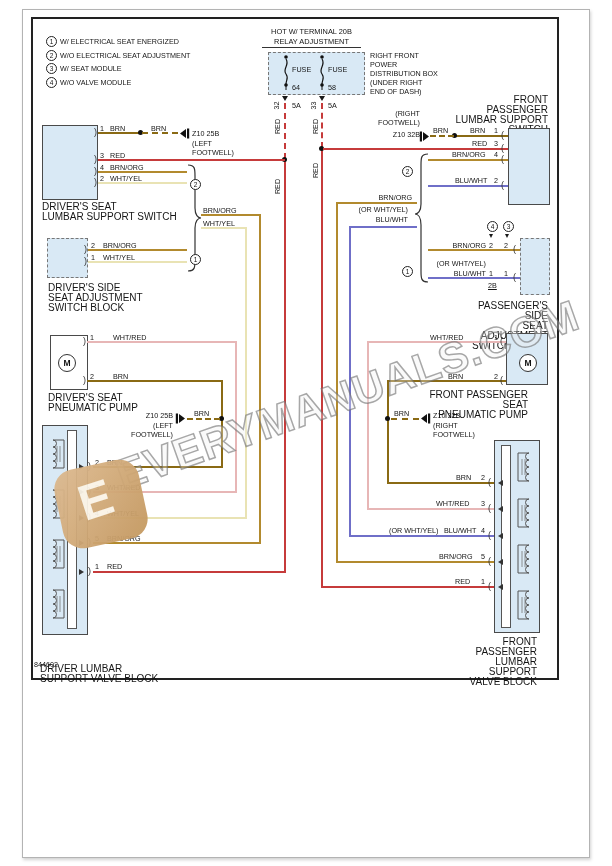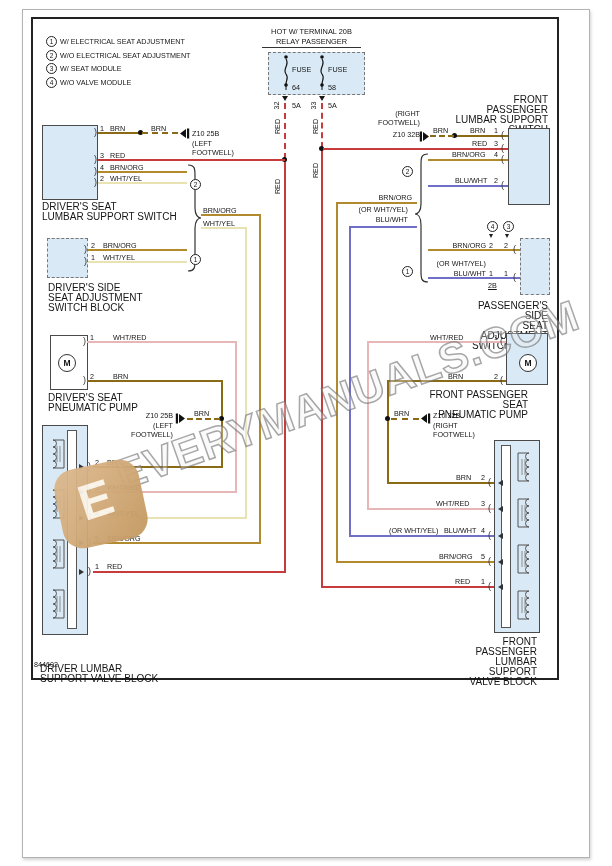--- a/index.html
+++ b/index.html
@@ -49,31 +49,31 @@
            color:#faf3e6;transform:rotate(-6deg);}
 </style>
 </head>
 <body>
 
 <div class="cv">
   <div class="pg"></div>
   <div class="fr"></div>
 
   <div class="circ" style="left:46px;top:36px">1</div>
-  <div class="lbl" style="left:60px;top:37px">W/ ELECTRICAL SEAT ADJUSTMENT</div>
+  <div class="lbl" style="left:60px;top:37px">W/ ELECTRICAL SEAT ENERGIZED</div>
   <div class="circ" style="left:46px;top:50px">2</div>
   <div class="lbl" style="left:60px;top:51px">W/O ELECTRICAL SEAT ADJUSTMENT</div>
   <div class="circ" style="left:46px;top:63px">3</div>
   <div class="lbl" style="left:60px;top:64px">W/ SEAT MODULE</div>
   <div class="circ" style="left:46px;top:77px">4</div>
   <div class="lbl" style="left:60px;top:78px">W/O VALVE MODULE</div>
 
   <div class="hdr">
     <span>HOT W/ TERMINAL 20B</span><br>
-    <span>RELAY PASSENGER</span>
+    <span>RELAY ADJUSTMENT</span>
   </div>
   <div class="bx dsh" style="left:268px;top:52px;width:97px;height:43px"></div>
   <svg class="svgabs" style="left:281px;top:53px" width="10" height="38">
     <circle cx="5" cy="4" r="1.8" fill="#111"></circle>
     <path d="M5 6 C9 12 1 16 5 21 C8 25 5 27 5 31" stroke="#111" stroke-width="1.2" fill="none"></path>
     <circle cx="5" cy="32" r="1.8" fill="#111"></circle>
       <path d="M5 33 v4" stroke="#111" stroke-width="1"></path>
   </svg>
   <div class="lbl" style="left:292px;top:56px">
     <span>FUSE</span><br>
@@ -86,20 +86,25 @@
     <circle cx="5" cy="32" r="1.8" fill="#111"></circle>
       <path d="M5 33 v4" stroke="#111" stroke-width="1"></path>
   </svg>
   <div class="lbl" style="left:328px;top:56px">
     <span>FUSE</span><br>
     <span>58</span><br>
     <span>5A</span>
   </div>
   <div class="arr-d" style="left:282px;top:96px"></div>
   <div class="arr-d" style="left:319px;top:96px"></div>
+  <div class="lbl" style="left:370px;top:51px">RIGHT FRONT
+POWER
+DISTRIBUTION BOX
+(UNDER RIGHT
+END OF DASH)</div>
   <div class="lbl vt" style="left:266px;top:101px;width:20px">32</div>
   <div class="lbl vt" style="left:303px;top:101px;width:20px">33</div>
 
   <div class="dv" style="left: 284px; top: 103px; height: 56px; border-color: rgb(198, 59, 59);"></div>
   <div class="dv" style="left: 321px; top: 103px; height: 45px; border-color: rgb(198, 59, 59);"></div>
   <div class="wv" style="left: 284px; top: 159px; height: 414px; background: rgb(198, 59, 59);"></div>
   <div class="wv" style="left: 321px; top: 148px; height: 440px; background: rgb(198, 59, 59);"></div>
   <div class="lbl vt" style="left:266px;top:122px;width:22px">RED</div>
   <div class="lbl vt" style="left:304px;top:122px;width:22px">RED</div>
   <div class="lbl vt" style="left:266px;top:182px;width:22px">RED</div>

